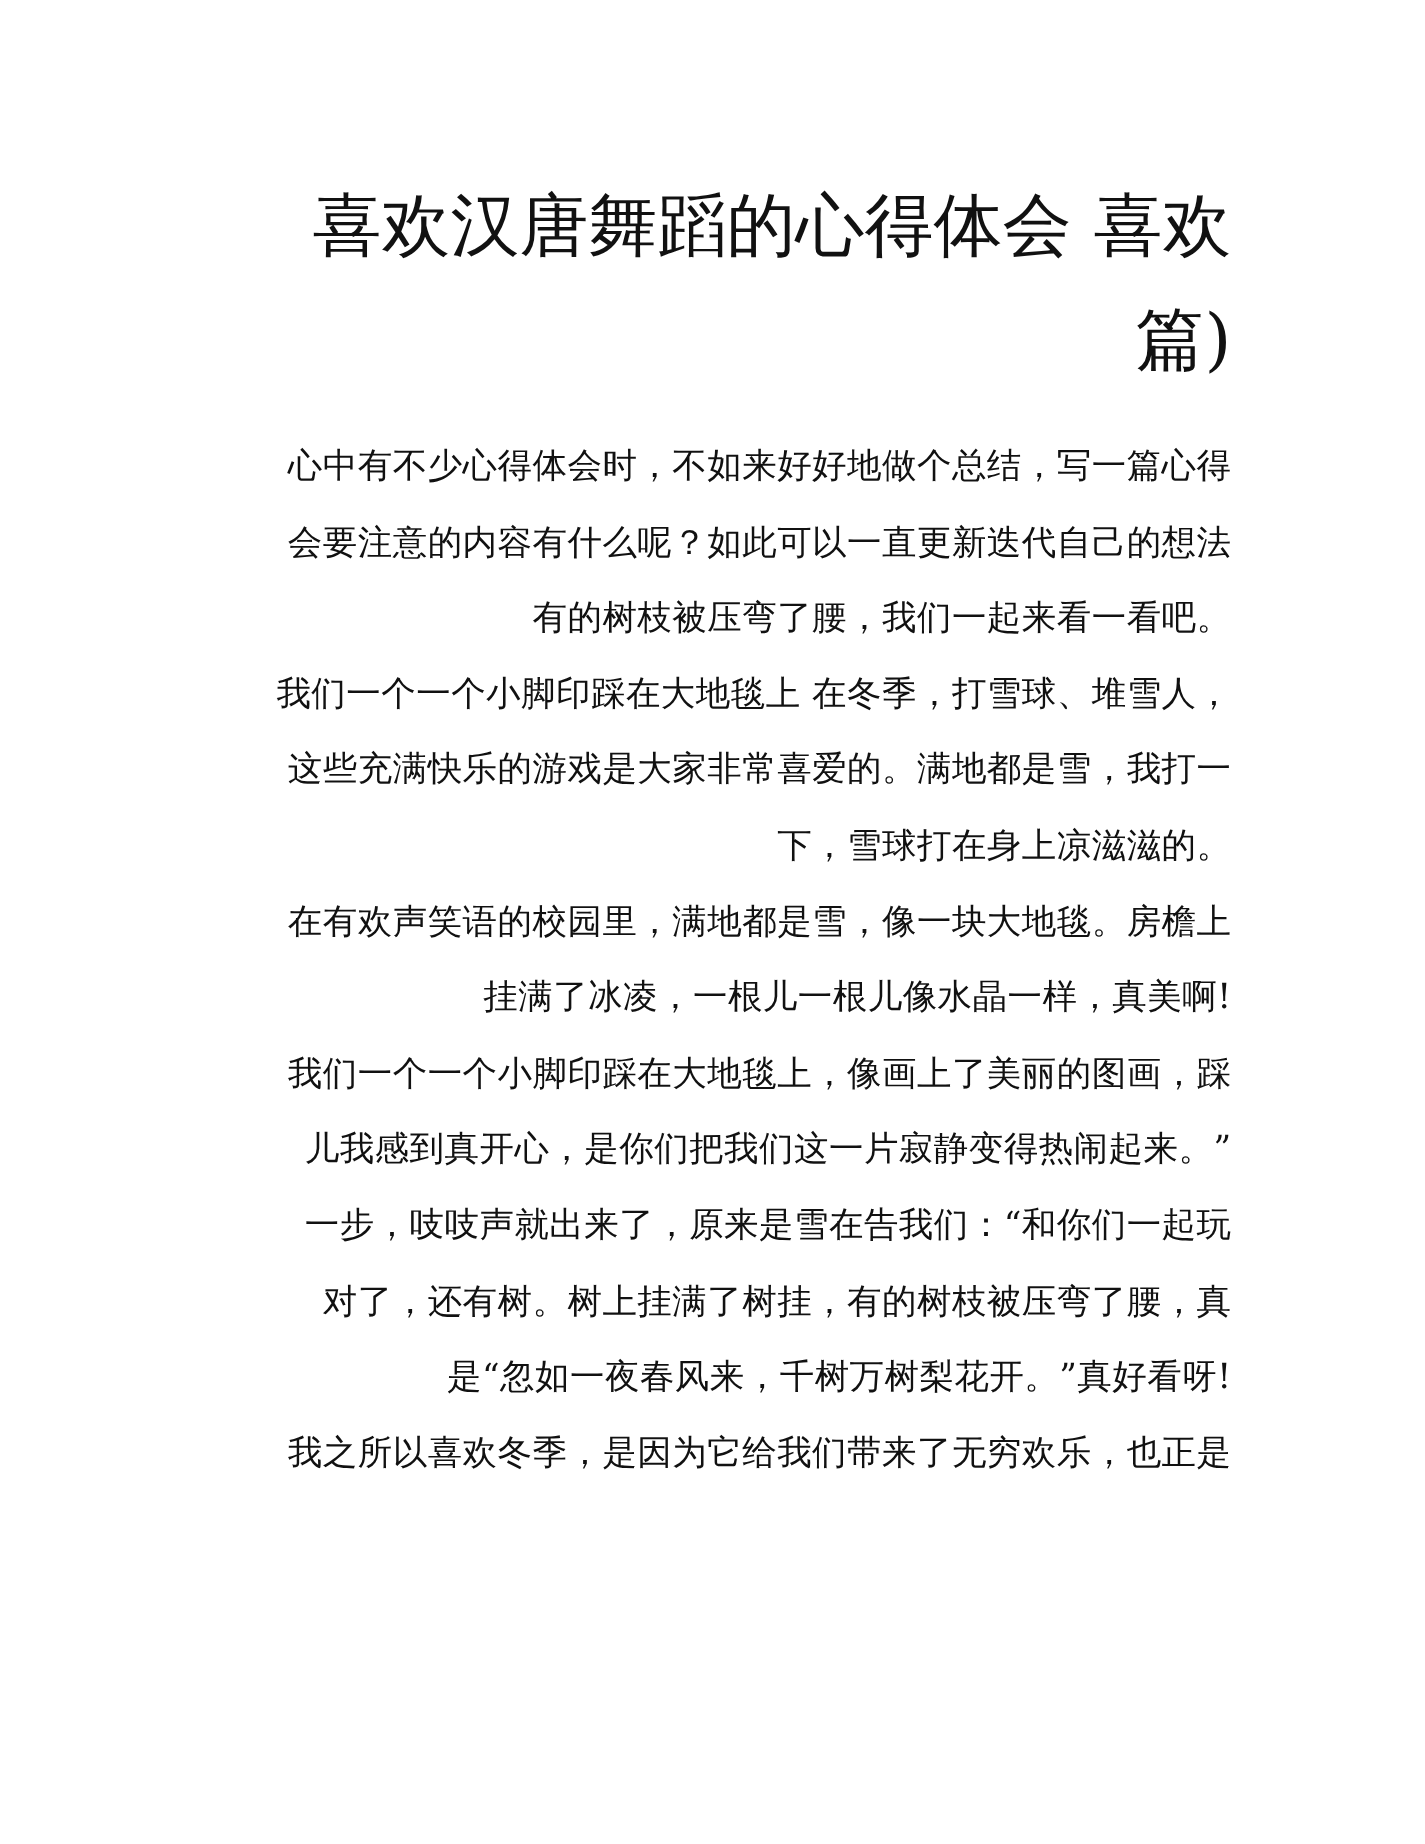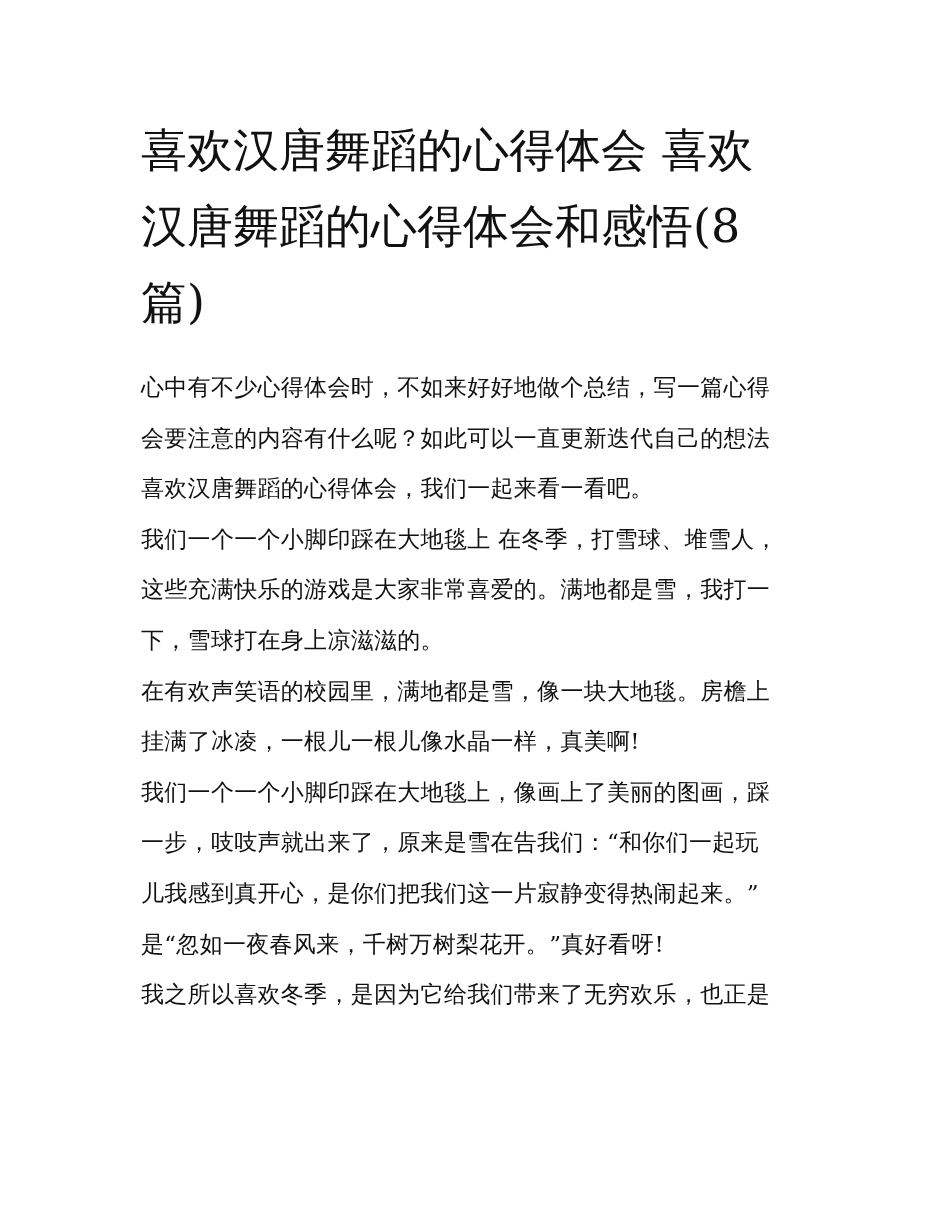--- a/index.html
+++ b/index.html
@@ -13,20 +13,21 @@
       position: relative;
       overflow: hidden;
       font-family: "DejaVu Serif", "Liberation Serif", serif;
       color: #111111;
     }
     .page {
       position: absolute;
       left: 141px;
       top: 112px;
       width: 680px;
+      text-align: right;
     }
     .title {
       margin: 0;
       font-weight: normal;
       font-size: 46px;
       line-height: 76px;
       letter-spacing: 0px;
       white-space: nowrap;
     }
     .title .line { display: block; height: 76px; }
@@ -42,44 +43,44 @@
       white-space: nowrap;
       letter-spacing: 0.3px;
     }
   </style>
 </head>
 <body>
 
 <div class="page">
   <h1 class="title">
     <span class="line">喜欢汉唐舞蹈的心得体会 喜欢</span>
-    <span class="line">汉唐舞蹈的心得体会和感悟(8</span>
     <span class="line">篇)</span>
   </h1>
 
   <div class="body-text">
     <p class="para">
       <span class="line">心中有不少心得体会时，不如来好好地做个总结，写一篇心得</span>
       <span class="line">会要注意的内容有什么呢？如此可以一直更新迭代自己的想法</span>
-      <span class="line">喜欢汉唐舞蹈的心得体会，我们一起来看一看吧。</span>
+      <span class="line">有的树枝被压弯了腰，我们一起来看一看吧。</span>
     </p>
     <p class="para">
       <span class="line">我们一个一个小脚印踩在大地毯上 在冬季，打雪球、堆雪人，</span>
       <span class="line">这些充满快乐的游戏是大家非常喜爱的。满地都是雪，我打一</span>
       <span class="line">下，雪球打在身上凉滋滋的。</span>
     </p>
     <p class="para">
       <span class="line">在有欢声笑语的校园里，满地都是雪，像一块大地毯。房檐上</span>
       <span class="line">挂满了冰凌，一根儿一根儿像水晶一样，真美啊!</span>
     </p>
     <p class="para">
       <span class="line">我们一个一个小脚印踩在大地毯上，像画上了美丽的图画，踩</span>
+      <span class="line">儿我感到真开心，是你们把我们这一片寂静变得热闹起来。”</span>
       <span class="line">一步，吱吱声就出来了，原来是雪在告我们：“和你们一起玩</span>
-      <span class="line">儿我感到真开心，是你们把我们这一片寂静变得热闹起来。”</span>
     </p>
     <p class="para">
+      <span class="line">对了，还有树。树上挂满了树挂，有的树枝被压弯了腰，真</span>
       <span class="line">是“忽如一夜春风来，千树万树梨花开。”真好看呀!</span>
     </p>
     <p class="para">
       <span class="line">我之所以喜欢冬季，是因为它给我们带来了无穷欢乐，也正是</span>
     </p>
   </div>
 </div>
 
 </body></html>

